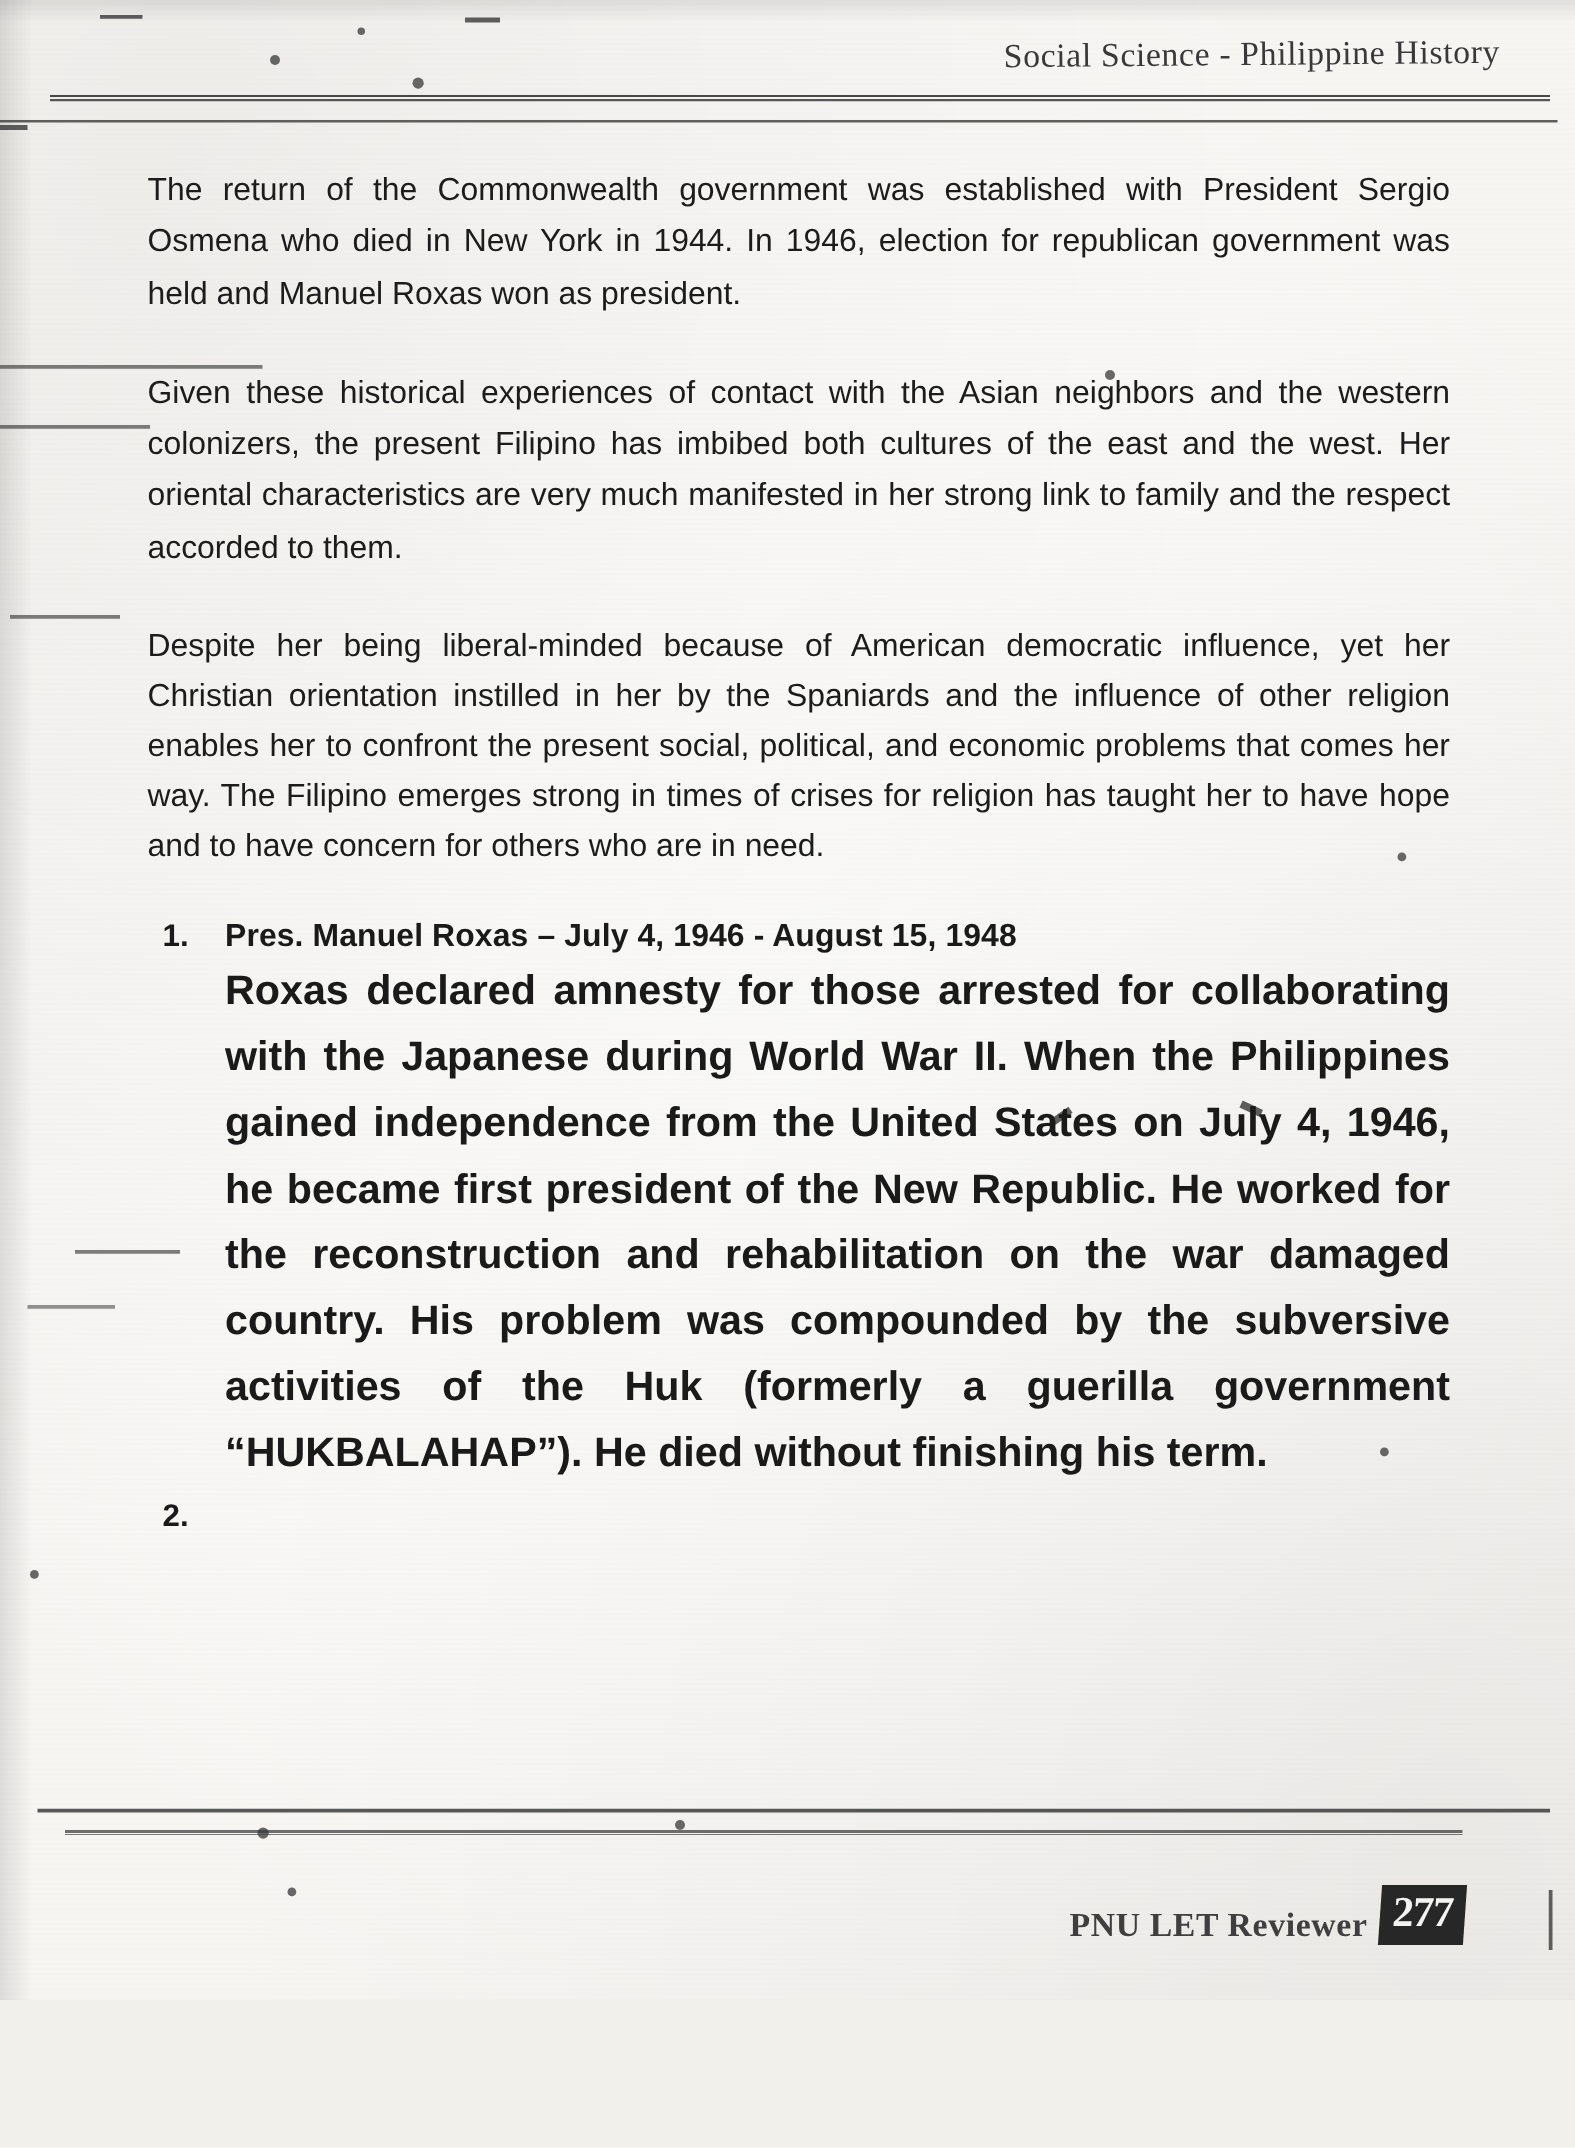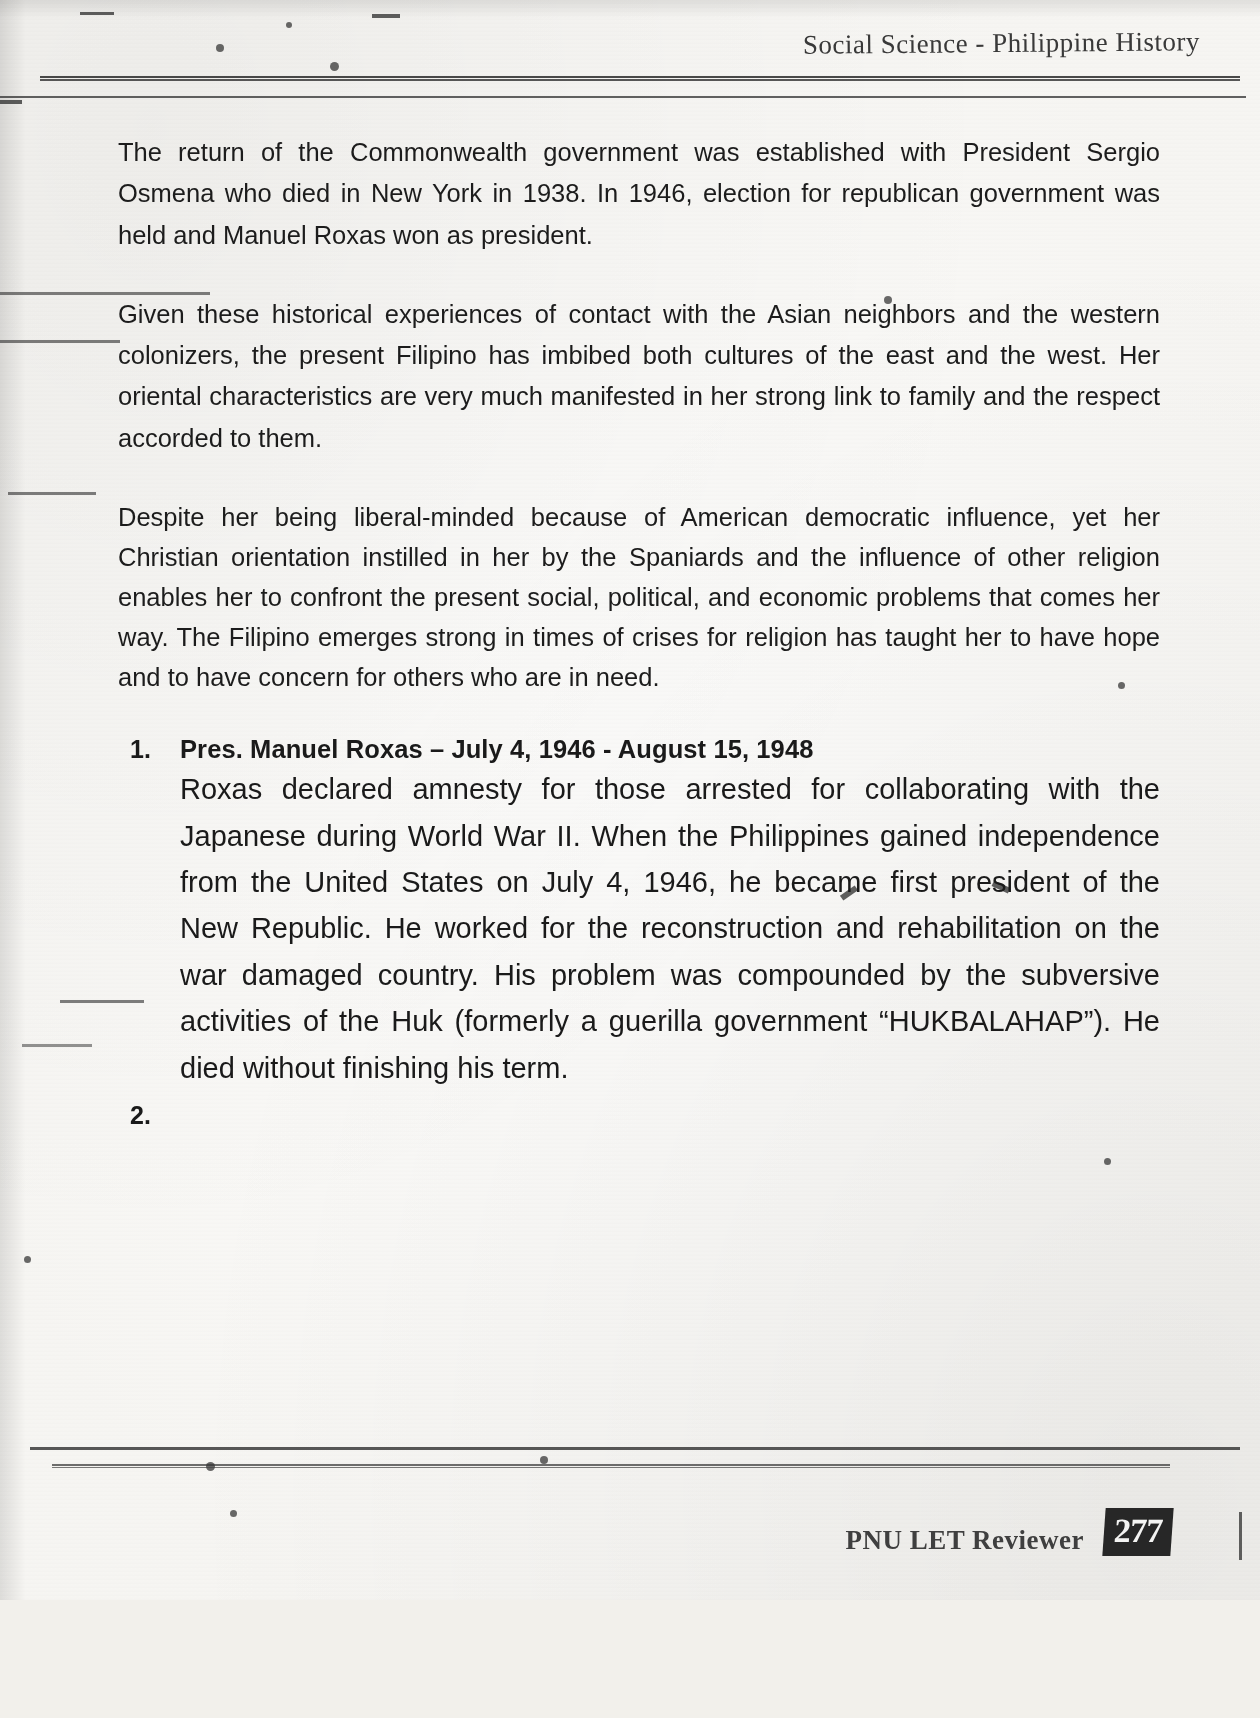--- a/index.html
+++ b/index.html
@@ -125,34 +125,35 @@
     font-size: 25px;
     font-weight: bold;
   }
   .item-title {
     font-size: 25.5px;
     font-weight: bold;
     margin: 0 0 2px 0;
     letter-spacing: .1px;
   }
   .item-body {
-    font-size: 29px;
+    font-size: 33px;
     line-height: 1.6;
     text-align: justify;
     margin: 0 0 10px 0;
+    font-weight: bold;
   }
 
   
   .footer {
     position: absolute;
     right: 88px;
     bottom: 44px;
     display: flex;
     align-items: flex-end;
-    gap: 20px;
+    gap: 10px;
     justify-content: flex-end;
   }
   .footer-label {
     font-family: "Liberation Serif", serif;
     font-weight: bold;
     font-size: 27px;
     letter-spacing: .5px;
     color: #2d2d2d;
     opacity: .9;
   }
@@ -223,21 +224,21 @@
   <div class="dot" style="left:1104px;top:1158px;width:7px;height:7px;"></div>
   <div class="dot" style="left:24px;top:1256px;width:7px;height:7px;"></div>
   <div class="dot" style="left:206px;top:1462px;width:9px;height:9px;"></div>
   <div class="dot" style="left:540px;top:1456px;width:8px;height:8px;"></div>
   <div class="dot" style="left:230px;top:1510px;width:7px;height:7px;"></div>
   <div class="mark" style="left:840px;top:890px;width:18px;height:6px;transform:rotate(-35deg);"></div>
   <div class="mark" style="left:992px;top:884px;width:18px;height:6px;transform:rotate(25deg);"></div>
 
   <div class="body">
 
-    <p class="para">The return of the Commonwealth government was established with President Sergio Osmena who died in New York in 1938. In 1946, election for republican government was held and Manuel Roxas won as president.</p>
+    <p class="para">The return of the Commonwealth government was established with President Sergio Osmena who died in New York in 1944. In 1946, election for republican government was held and Manuel Roxas won as president.</p>
     <p class="para">Given these historical experiences of contact with the Asian neighbors and the western colonizers, the present Filipino has imbibed both cultures of the east and the west. Her oriental characteristics are very much manifested in her strong link to family and the respect accorded to them.</p>
     <p class="para tight">Despite her being liberal-minded because of American democratic influence, yet her Christian orientation instilled in her by the Spaniards and the influence of other religion enables her to confront the present social, political, and economic problems that comes her way. The Filipino emerges strong in times of crises for religion has taught her to have hope and to have concern for others who are in need.</p>
 
 
     <ol class="items">
       <li>
         <span class="item-num">1.</span>
         <div class="item-title">Pres. Manuel Roxas – July 4, 1946 - August 15, 1948</div>
         <div class="item-body">Roxas declared amnesty for those arrested for collaborating with the Japanese during World War II. When the Philippines gained independence from the United States on July 4, 1946, he became first president of the New Republic. He worked for the reconstruction and rehabilitation on the war damaged country. His problem was compounded by the subversive activities of the Huk (formerly a guerilla government “HUKBALAHAP”). He died without finishing his term.</div>
       </li>

